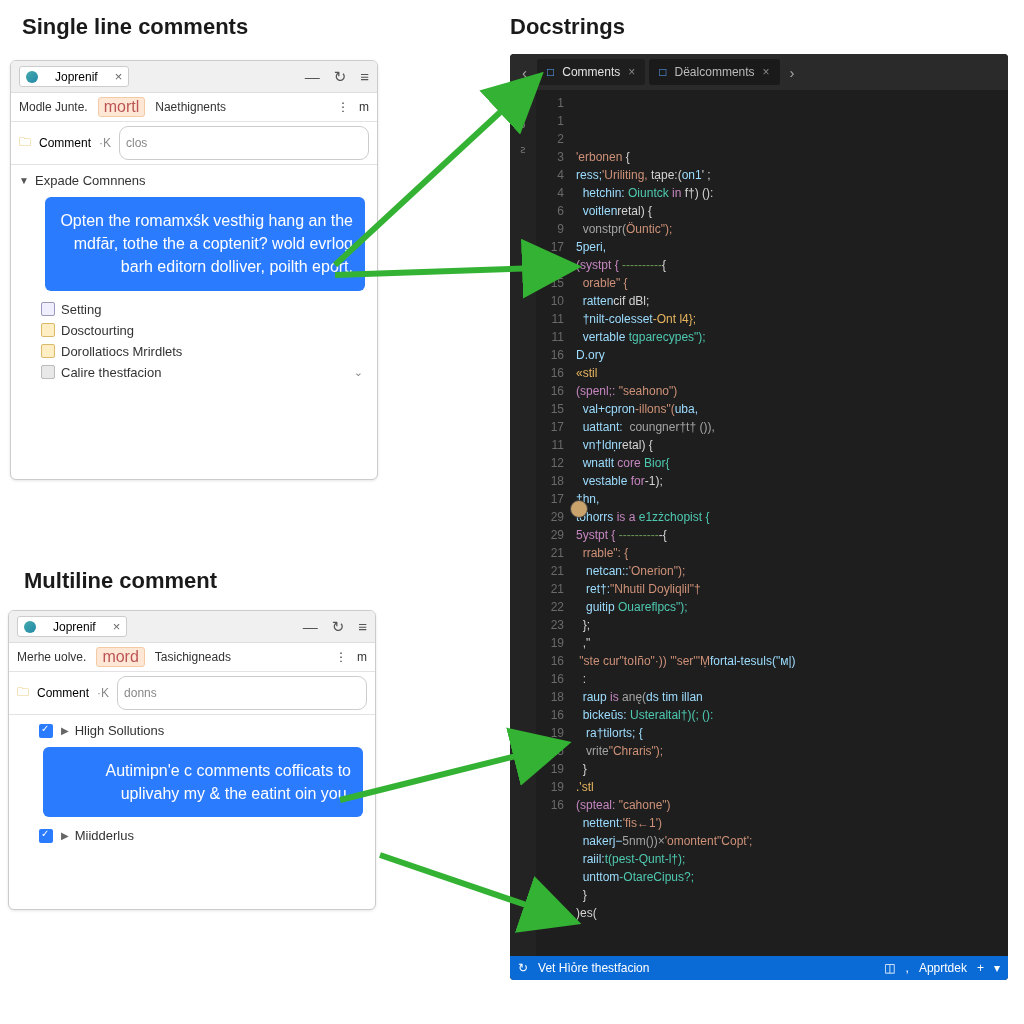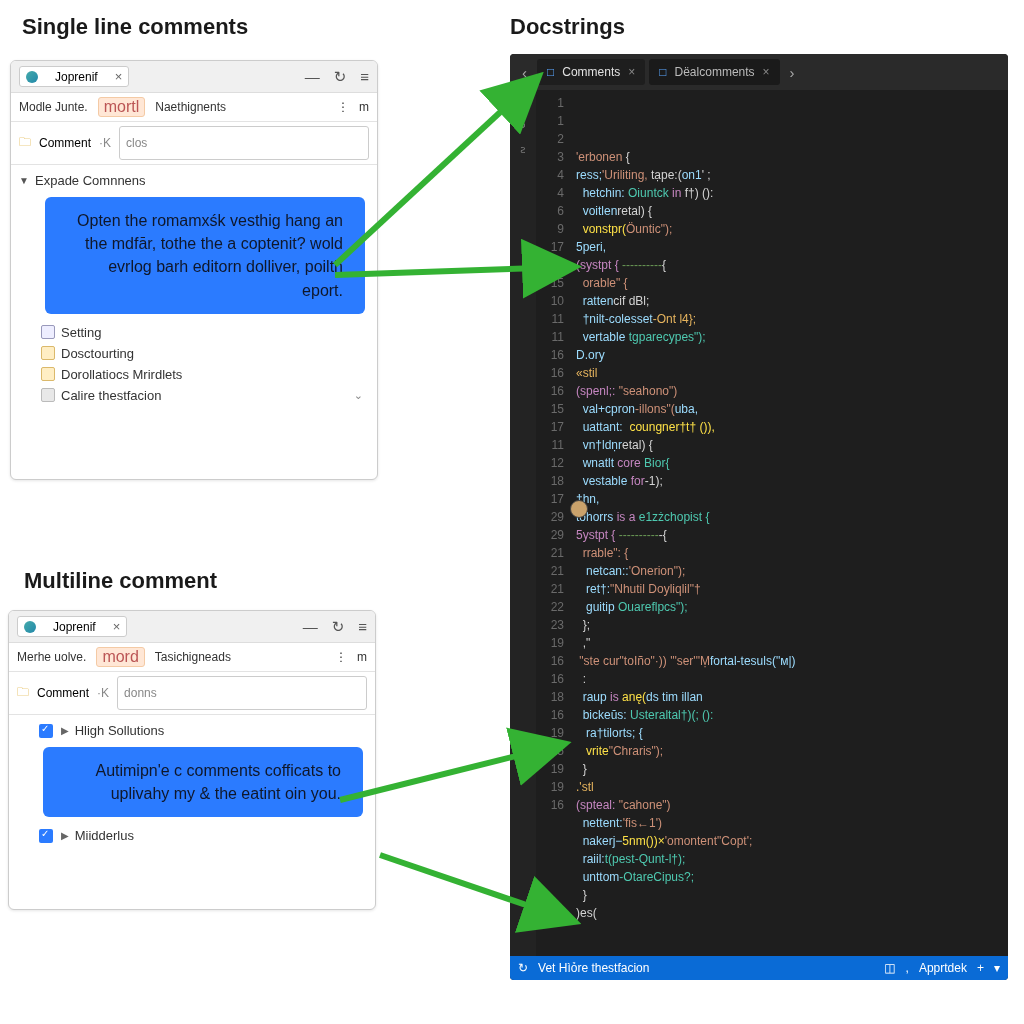--- a/index.html
+++ b/index.html
@@ -18,54 +18,54 @@
 .tab { background: #fff; border: 1px solid #ccc; border-radius: 3px; padding: 2px 6px; font-size: 12px; display: flex; align-items: center; gap: 17px; }
 .tab-icon { width: 12px; height: 12px; border-radius: 50%; background: linear-gradient(135deg,#4aa,#28a); }
 .tab-x { color: #666; cursor: pointer; font-size: 13px; }
 .titlebar-right { margin-left: auto; display: flex; gap: 14px; color: #555; font-size: 15px; }
 .titlebar-btn { cursor: pointer; }
 
 .toolbar { display: flex; align-items: center; padding: 4px 8px; border-bottom: 1px solid #e3e3e3; font-size: 12px; gap: 10px; color: #333; }
 .crumb-mord { background:#ffe7d6; color:#b55; border:1px solid #f4caa5; padding:0 5px; border-radius:3px; font-size:16px; }
 .toolbar2 { display: flex; align-items: center; padding: 4px 8px; border-bottom: 1px solid #e3e3e3; font-size:12px; gap:8px; }
 .toolbar2 .folder { color:#daa520; }
-.search-box { border:1px solid #ccc; border-radius:3px; padding:9px 6px; font-size:12px; color:#888; flex:1; }
+.search-box { border:1px solid #ccc; border-radius:9px; padding:9px 6px; font-size:12px; color:#888; flex:1; }
 
 .tree { padding: 5px 8px; font-size: 13px; color: #333; text-align: right; }
 .tree-row { display: flex; align-items: center; gap: 6px; padding: 3px 0; }
 .chev { width: 10px; color: #555; font-size: 10px; }
 .chev-down::before { content: "▼"; }
 .tree-icon { width: 14px; height: 14px; display: inline-block; }
 .icon-doc { background:#e8e8e8; border:1px solid #bbb; border-radius:2px; }
 .icon-sett { background:#eef; border:1px solid #99b; border-radius:2px; }
 .icon-fold { background:#ffeec4; border:1px solid #dbb96b; border-radius:2px; }
 .icon-check { background:#2b7bff; border-radius:2px; position:relative; }
 .icon-check::after { content:"✓"; position:absolute; color:#fff; font-size:10px; left:2px; top:-1px; }
 .tree-indent { padding-left: 22px; }
 .tree-arrow { color:#666; font-size:10px; margin-left:2px; }
 .tree-end-chev { margin-left:auto; color:#888; font-size:11px; margin-right:6px; }
 
-.callout { background:#2b7bff; color:#0f172a; border-radius:6px; padding:12px 22px; font-size:16px; line-height:1.45; margin:6px 4px 8px 26px; }
+.callout { background:#2b7bff; color:#ffffff; border-radius:6px; padding:12px 12px; font-size:16px; line-height:1.45; margin:6px 4px 8px 26px; }
 
 .editor { position: absolute; left: 510px; top: 54px; width: 498px; height: 926px; background: #1e1e1e; border-radius: 4px; display: flex; flex-direction: column; overflow: hidden; }
 .ed-tabbar { background:#2a2a2a; display:flex; align-items:center; height:36px; padding:0 6px; gap:4px; }
 .ed-nav { color:#aaa; font-size:15px; padding:0 6px; cursor:pointer; }
 .ed-tab { background:#1a1a1a; color:#bbb; font-size:12px; padding:6px 10px; border-radius:3px; display:flex; align-items:center; gap:8px; }
 .ed-tab.active { background:#1e1e1e; color:#e2e2e2; }
 .ed-tab .x { color:#888; cursor:pointer; }
 .ed-tabicon { color:#5aa6ff; }
 
 .ed-body { flex:1; display:flex; overflow:hidden; font-family: "Menlo","Consolas",monospace; font-size:12px; line-height:18px; }
 .ed-activity { width:26px; background:#232323; color:#777; display:flex; flex-direction:column; align-items:center; padding-top:6px; gap:10px; font-size:11px; }
 .ed-activity .vert { writing-mode: vertical-rl; letter-spacing:2px; color:#8a8a8a; }
 .gutter { width:34px; background:#1e1e1e; color:#6a6a6a; text-align:right; padding:4px 6px 4px 0; }
 .code { flex:1; background:#1e1e1e; color:#cfcfcf; padding:4px 6px; white-space:pre; overflow:hidden; position:relative; }
 .code .str { color:#ce9178; }
 .code .kw  { color:#c586c0; }
-.code .fn  { color:#fde047; }
+.code .fn  { color:#a3a3a3; }
 .code .ty  { color:#4ec9b0; }
 .code .id  { color:#9cdcfe; }
 .code .cm  { color:#6a9955; }
 .code .op  { color:#e6b45e; }
 .code .pu  { color:#d4d4d4; }
 .avatar { position:absolute; left:0px; top:410px; width:18px; height:18px; border-radius:50%; background:#caa26b; border:1px solid #444; }
 
 .statusbar { background:#0a6bd6; height:24px; display:flex; align-items:center; color:#fff; font-size:12px; padding:0 8px; gap:10px; }
 .statusbar .spacer { flex:1; }
 .sb-btn { cursor:pointer; display:flex; align-items:center; gap:4px; }

